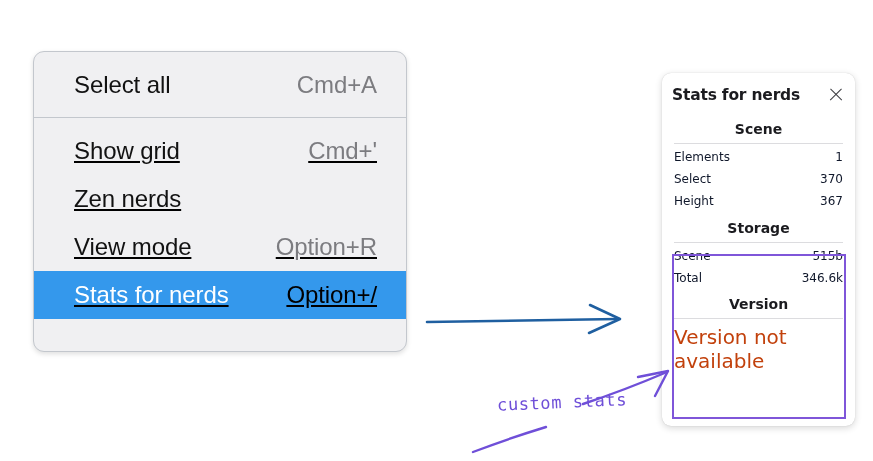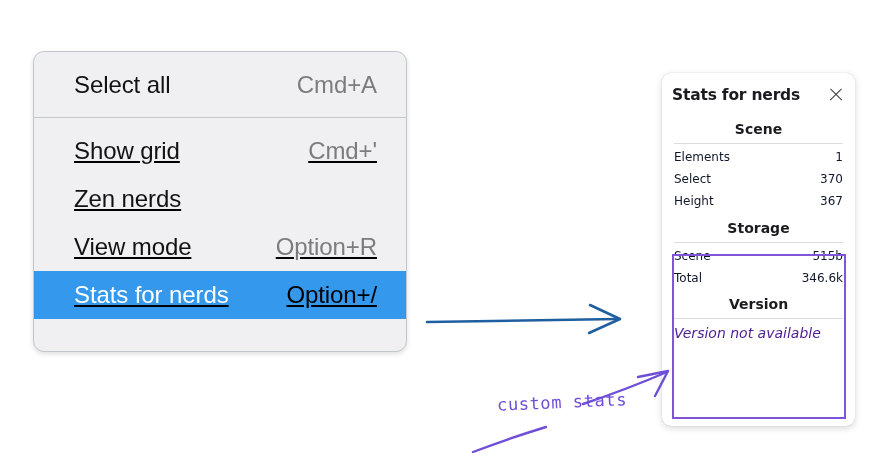--- a/index.html
+++ b/index.html
@@ -136,24 +136,23 @@
     display: flex;
     justify-content: space-between;
     align-items: flex-end;
     font-size: 12px;
     color: #0f172a;
     padding: 3px 2px;
     line-height: 1.35;
   }
   .stat-row .sv { text-align: right; }
   .plain-row {
-    font-size: 14px;
-    color: #4c1d95;
+    font-size: 20px;
+    color: #c2410c;
     padding: 4px 2px;
-    font-style: italic;
   }
 
   
   #custom-stats-box {
     position: absolute;
     left: 10px;
     top: 181px;
     width: 174px;
     height: 165px;
     border: 2px solid #7f56d9;

